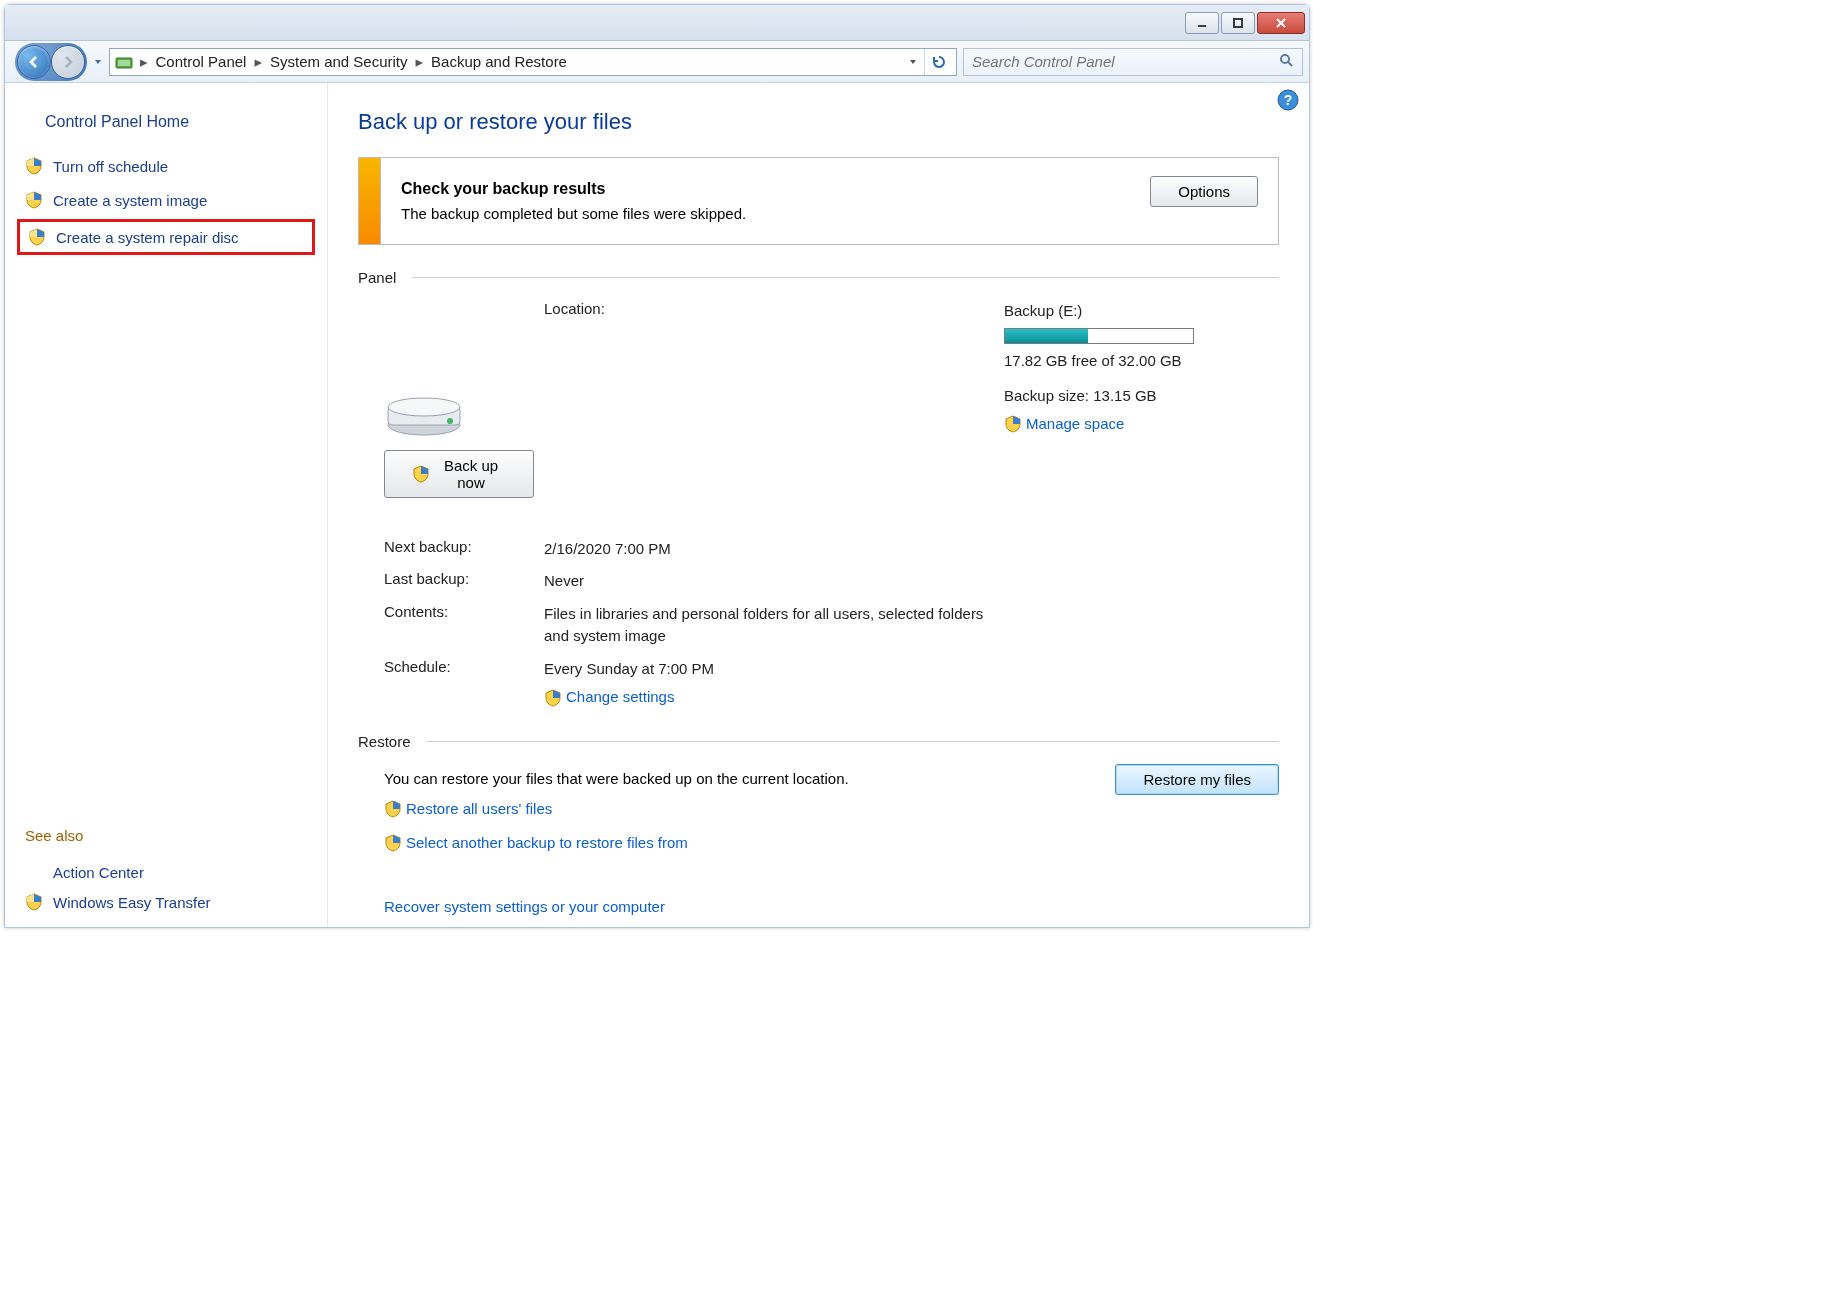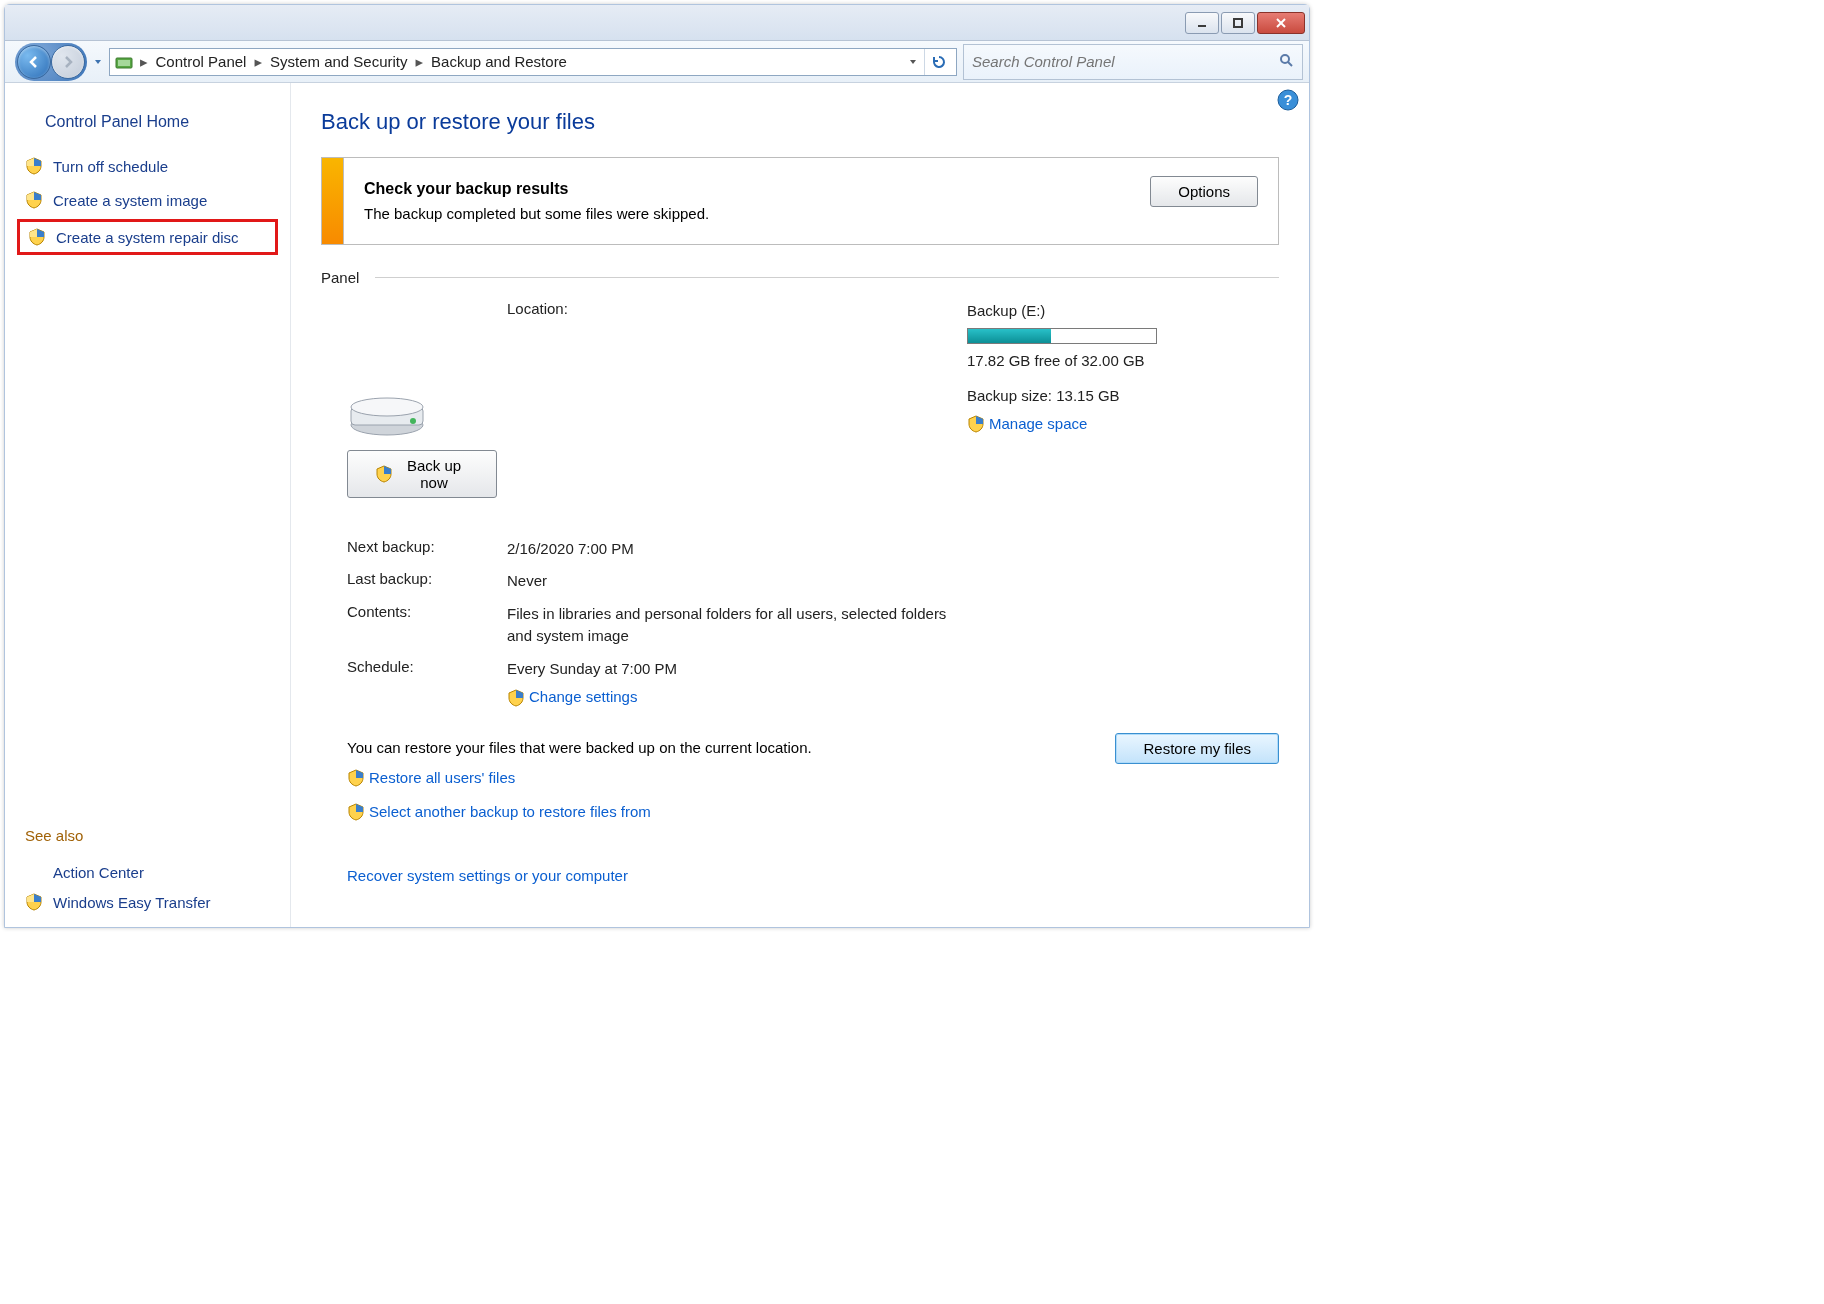--- a/index.html
+++ b/index.html
@@ -85,37 +85,37 @@
 .crumbs { display:flex; align-items:center; gap: 8px; color: #222; }
 .crumbs .sep { color: #555; }
 .addr-right { margin-left:auto; display:flex; align-items:center; gap:6px; }
 .addr-dd { color:#555; }
 .refresh {
   width: 28px; height: 26px;
   border-left: 1px solid #cdd8e5;
   display:flex; align-items:center; justify-content:center;
 }
 .searchbox {
-  width: 340px; height: 36px;
+  width: 340px; height: 28px;
   border: 1px solid #b3c2d4;
   background: linear-gradient(to bottom, #f5f9fd, #eaf2fb);
   display:flex; align-items:center;
   padding: 0 8px;
   color: #6a7b90;
   font-style: italic;
 }
 .searchbox input {
   border: none; background: transparent; flex:1; outline:none; font-style:italic; color:#6a7b90; font-size:15px;
 }
 .searchbox .mag { color:#5a7aa8; }
 
 
 .body { display:flex; height: calc(100% - 78px); }
 .sidebar {
-  width: 286px;
+  width: 323px;
   background: #fff;
   border-right: 1px solid #e4e8ed;
   padding: 30px 12px 10px 12px;
   display:flex; flex-direction:column;
   position:relative;
 }
 .sidebar h3 { font-weight: normal; color:#1a3e8c; font-size:16px; margin:0 0 20px 28px; }
 .side-item {
   display:flex; align-items:center; gap:10px;
   padding: 6px 6px 6px 8px;
@@ -425,20 +425,24 @@
                   <path d="M9 1 L16 4 V9 C16 13 13 16 9 17 C5 16 2 13 2 9 V4 Z" fill="#ffd24d" stroke="#b88400"></path>
                   <path d="M9 1 L16 4 V9 L9 9 Z" fill="#3a7ecb"></path>
                 </svg>
               <span>Change settings</span>
             </span>
           </div>
         </div>
       </div>
 
       <div class="group">
+        <div class="group-head">
+          <span class="lbl">Restore</span>
+          <div class="line"></div>
+        </div>
         <div class="restore-body">
           <div class="restore-left">
             <span>You can restore your files that were backed up on the current location.</span><br>
             <span class="link">
               <svg class="shield" width="16" height="16" viewBox="0 0 18 18">
                   <path d="M9 1 L16 4 V9 C16 13 13 16 9 17 C5 16 2 13 2 9 V4 Z" fill="#ffd24d" stroke="#b88400"></path>
                   <path d="M9 1 L16 4 V9 L9 9 Z" fill="#3a7ecb"></path>
                 </svg>
               <span>Restore all users' files</span>
             </span><br>

